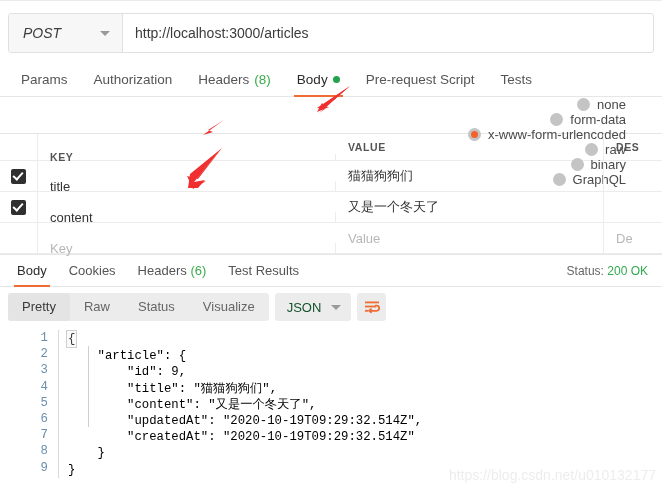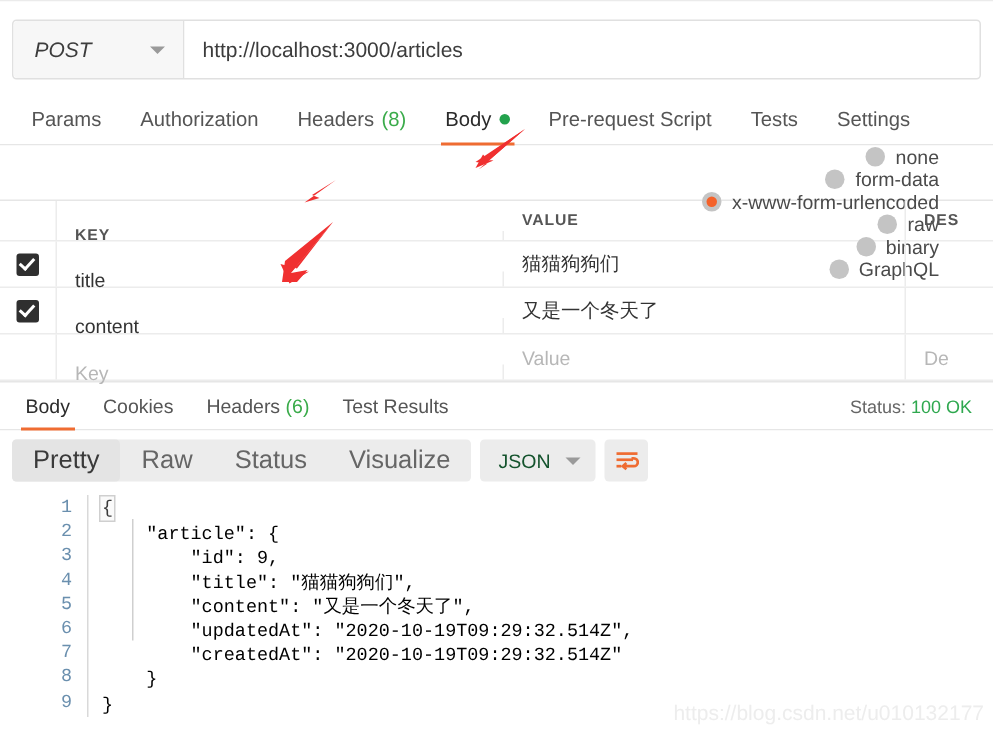--- a/index.html
+++ b/index.html
@@ -143,21 +143,21 @@
   
   .resp-toolbar {
     display:flex; align-items:center; gap:6px;
     height:40px; padding:6px 8px; background:#fff;
   }
   .seg {
     display:flex; background:#ececec; border-radius:3px; height:28px;
     align-items:center;
   }
   .seg-btn {
-    padding:0 14px; font-size:17px; color:#666; cursor:pointer;
+    padding:0 14px; font-size:13px; color:#666; cursor:pointer;
     line-height:28px; white-space:nowrap;
   }
   .seg-btn.active { background:#e4e4e4; color:#3a3a3a; border-radius:3px; }
   .fmt-select {
     display:flex;align-items:center; gap:10px;
     background:#ececec; border-radius:3px; height:28px;
     padding:0 10px 0 12px; font-size:13px; color:#14532d; cursor:pointer;
   }
   .wrap-btn {
     width:29px;height:28px;background:#ececec;border-radius:3px;
@@ -231,23 +231,20 @@
   <div class="req-tab active">
     <span>Body</span>
     <span class="dot-green"></span>
   </div>
   <div class="req-tab">
     <span>Pre-request Script</span>
   </div>
   <div class="req-tab">
     <span>Tests</span>
   </div>
-  <div class="req-tab">
-    <span>Settings</span>
-  </div>
 </div>
 
 <div class="mode-row">
   <label class="mode-opt">
     <span class="radio"></span>
     <span>none</span>
   </label>
   <label class="mode-opt">
     <span class="radio"></span>
     <span>form-data</span>
@@ -315,21 +312,21 @@
     <div class="resp-tab">
       <span>Headers</span>
       <span class="count">(6)</span>
     </div>
     <div class="resp-tab">
       <span>Test Results</span>
     </div>
   </div>
   <div class="status-wrap">
     <span>Status:</span>
-    <span class="status-val">100 OK</span>
+    <span class="status-val">200 OK</span>
   </div>
 </div>
 
 <div class="resp-toolbar">
   <div class="seg">
     <div class="seg-btn active">Pretty</div>
     <div class="seg-btn">Raw</div>
     <div class="seg-btn">Status</div>
     <div class="seg-btn">Visualize</div>
   </div>

